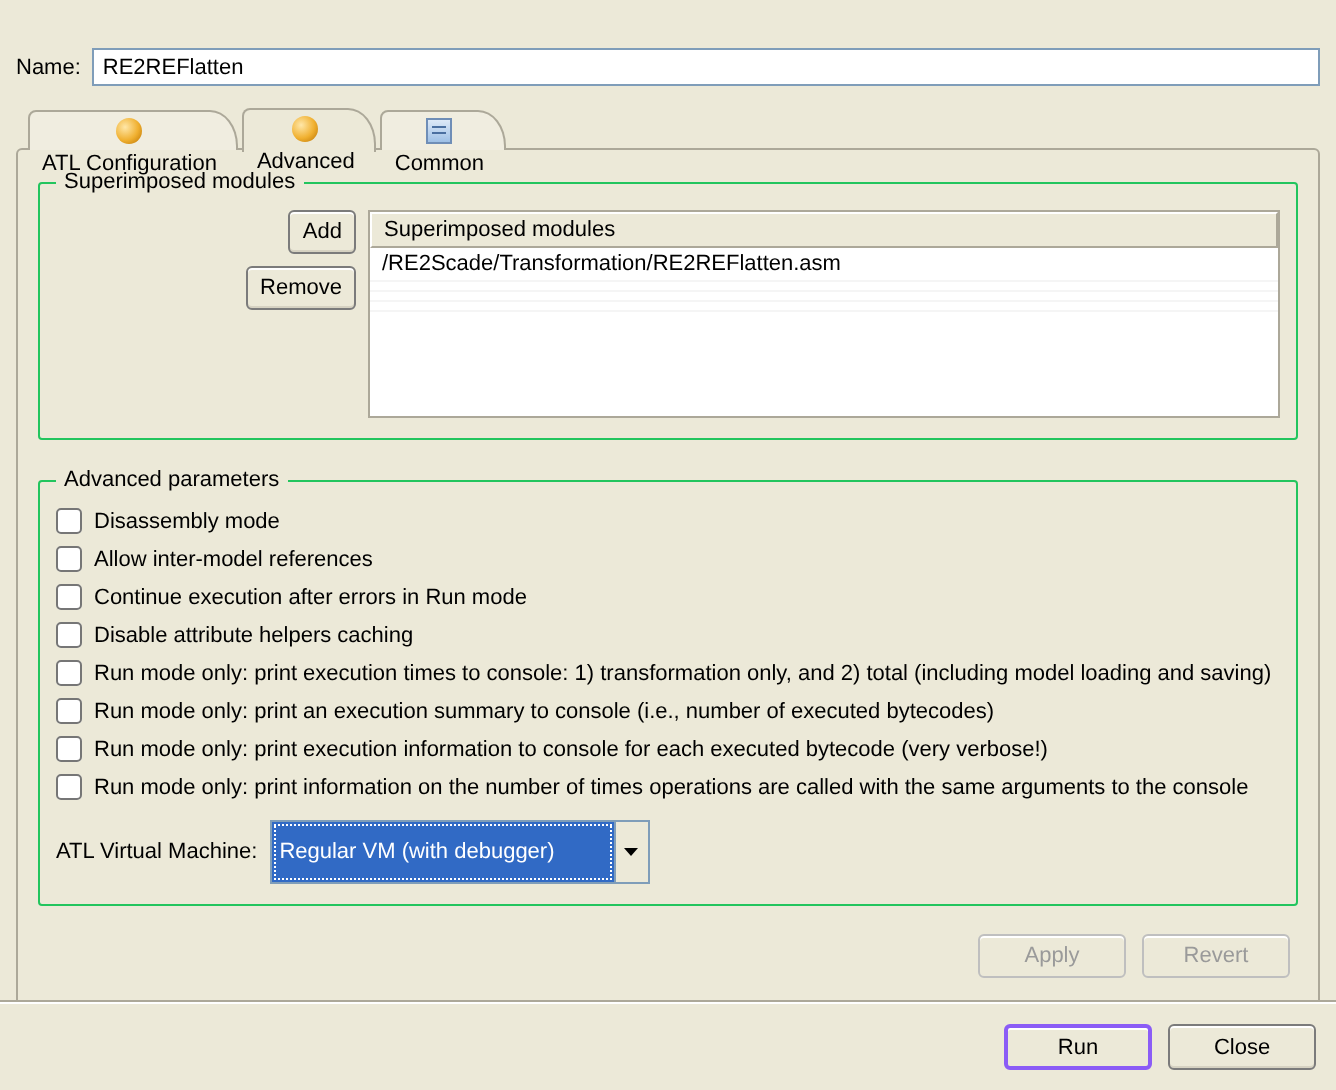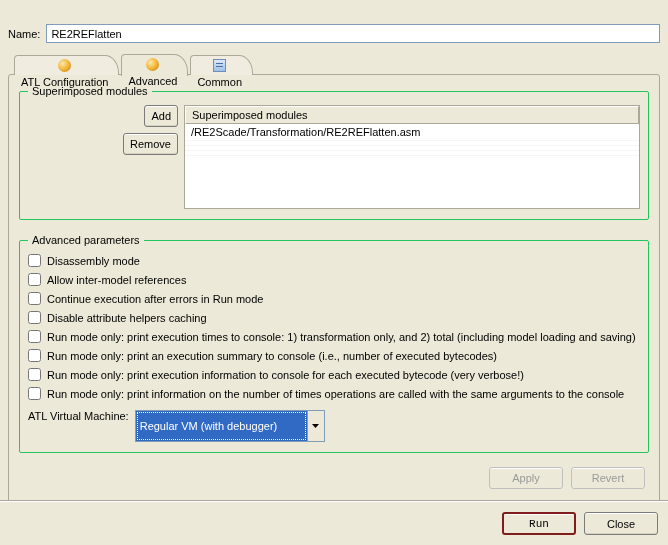--- a/index.html
+++ b/index.html
@@ -143,20 +143,21 @@
     display: flex;
     align-items: center;
     gap: 6px;
   }
   .check input[type=checkbox] {
     width: 13px; height: 13px;
     margin: 0;
   }
   .vm-row {
     display: flex;
+    align-items: center;
     gap: 6px;
     margin-top: 4px;
   }
   .vm-select {
     width: 190px;
     height: 32px;
     border: 1px solid #7f9db9;
     display: flex;
     align-items: stretch;
     background: #fff;
@@ -209,23 +210,22 @@
   .btn {
     width: 74px; height: 23px;
     font: inherit;
     border: 1px solid #7b7b7b;
     background: #ece9d8;
     border-radius: 3px;
     box-shadow: inset 0 1px 0 #fff, inset 0 -1px 0 #d6d2c2;
     cursor: pointer;
   }
   .btn.default {
-    border: 2px solid #7f1d1d;
+    border: 2px solid #8b5cf6;
     box-shadow: inset 0 1px 0 #fff;
-    font-family: Liberation Mono, monospace;
   }
   .circ {
     width: 13px; height: 13px; border-radius: 50%;
     background: radial-gradient(circle at 35% 35%, #ffe7a8 0%, #f0b030 55%, #b86f00 100%);
     display:inline-block;
   }
   .cmn{
     width:13px;height:13px;
     background: linear-gradient(to bottom,#dde9f7,#9ec0e6);
     border:1px solid #6f8eb7;

